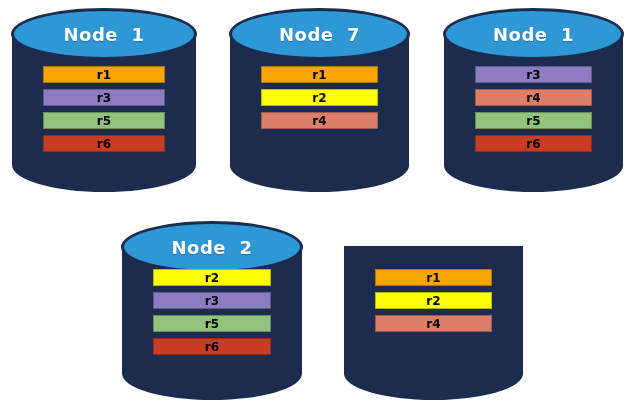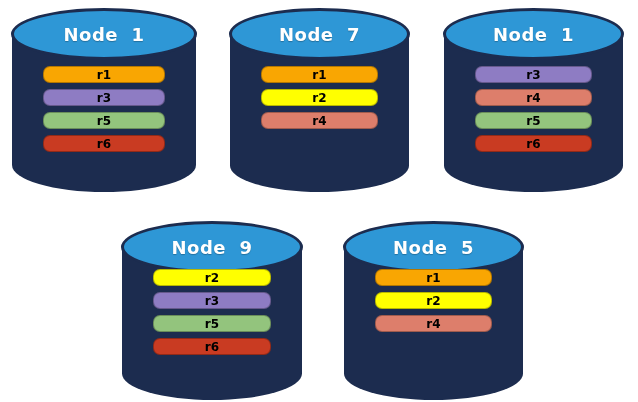--- a/index.html
+++ b/index.html
@@ -59,21 +59,21 @@
     top: 58px;
     display: flex;
     flex-direction: column;
     gap: 6px;
   }
   .pos-4 .bars, .pos-5 .bars { top: 48px; }
   .bar {
     height: 17px;
     box-sizing: border-box;
     border: 1px solid rgba(0,0,0,0.28);
-    border-radius: 7px;
+    border-radius: 0;
     display: flex;
     align-items: center;
     justify-content: center;
     font-weight: bold;
     font-size: 12px;
     color: var(--replica-text, #000000);
     line-height: 1;
   }
 </style>
 </head>
@@ -115,35 +115,32 @@
       <div class="bar" style="background: rgb(142, 124, 195);">r3</div>
       <div class="bar" style="background: rgb(221, 126, 107);">r4</div>
       <div class="bar" style="background: rgb(147, 196, 125);">r5</div>
       <div class="bar" style="background: rgb(201, 59, 34);">r6</div>
     </div>
   </div>
 
   <div class="node pos-4">
     <div class="cyl-body"></div>
     <div class="cyl-top">
-      <span class="node-title">Node  9</span>
+      <span class="node-title">Node  2</span>
     </div>
     <div class="bars">
       <div class="bar" style="background: rgb(255, 255, 0);">r2</div>
       <div class="bar" style="background: rgb(142, 124, 195);">r3</div>
       <div class="bar" style="background: rgb(147, 196, 125);">r5</div>
       <div class="bar" style="background: rgb(201, 59, 34);">r6</div>
     </div>
   </div>
 
   <div class="node pos-5">
     <div class="cyl-body"></div>
-    <div class="cyl-top">
-      <span class="node-title">Node  5</span>
-    </div>
     <div class="bars">
       <div class="bar" style="background: rgb(249, 166, 2);">r1</div>
       <div class="bar" style="background: rgb(255, 255, 0);">r2</div>
       <div class="bar" style="background: rgb(221, 126, 107);">r4</div>
     </div>
   </div>
 
 </div>
 
 </body></html>

